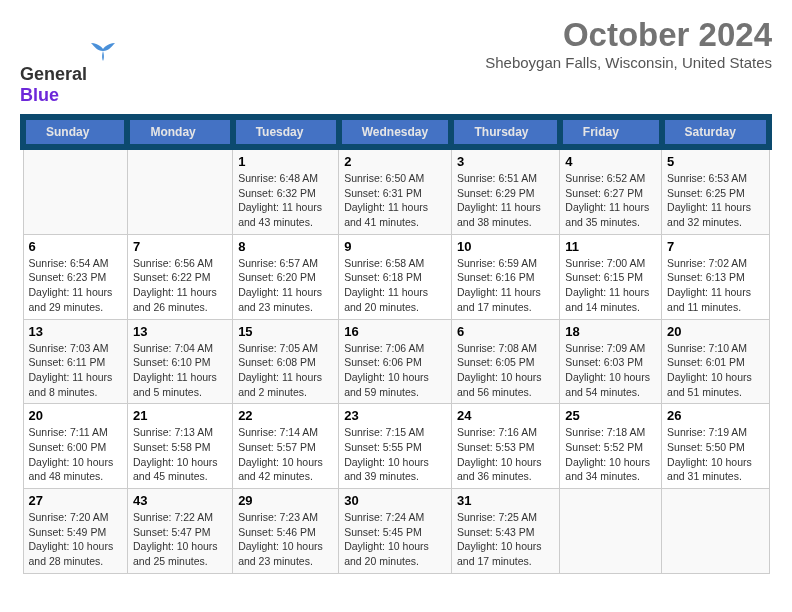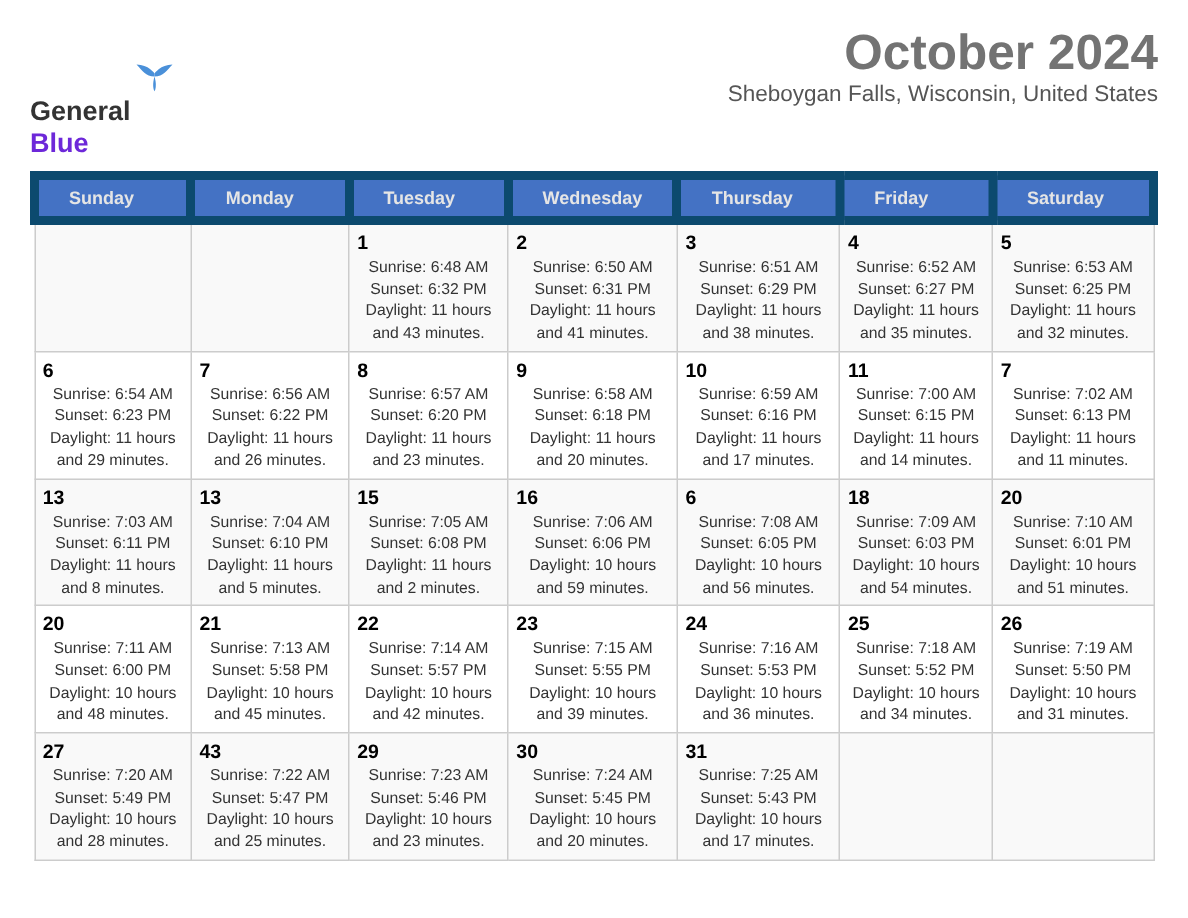--- a/index.html
+++ b/index.html
@@ -70,21 +70,20 @@
     .day-number {
       font-weight: bold;
       font-size: 13px;
       display: block;
       margin-bottom: 2px;
     }
     .day-info {
       color: #333;
       line-height: 1.4;
       font-size: 10.5px;
-      text-align: center;
     }
     .empty-cell {
       background: #fff !important;
     }
     tbody tr:nth-child(odd) .empty-cell {
       background: #f9f9f9 !important;
     }
   </style>
 </head>
 <body>

